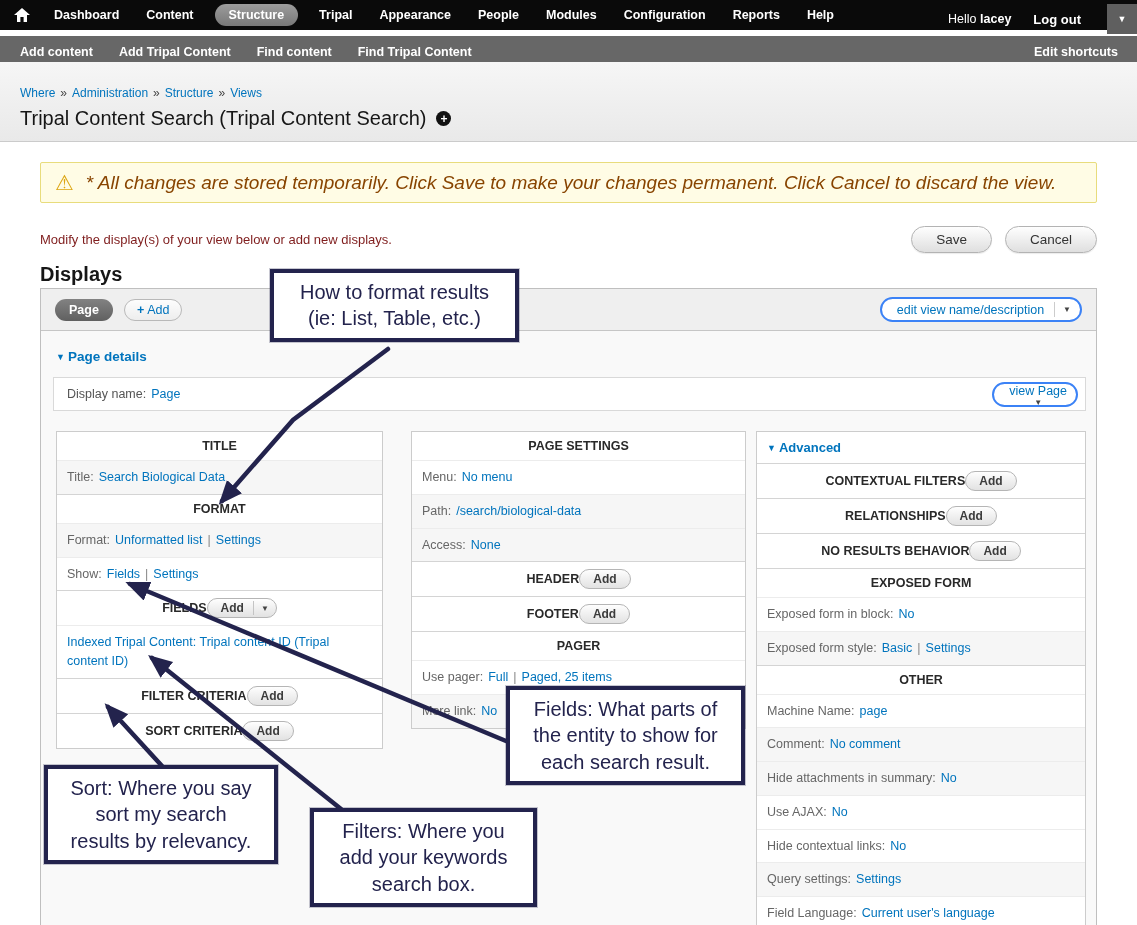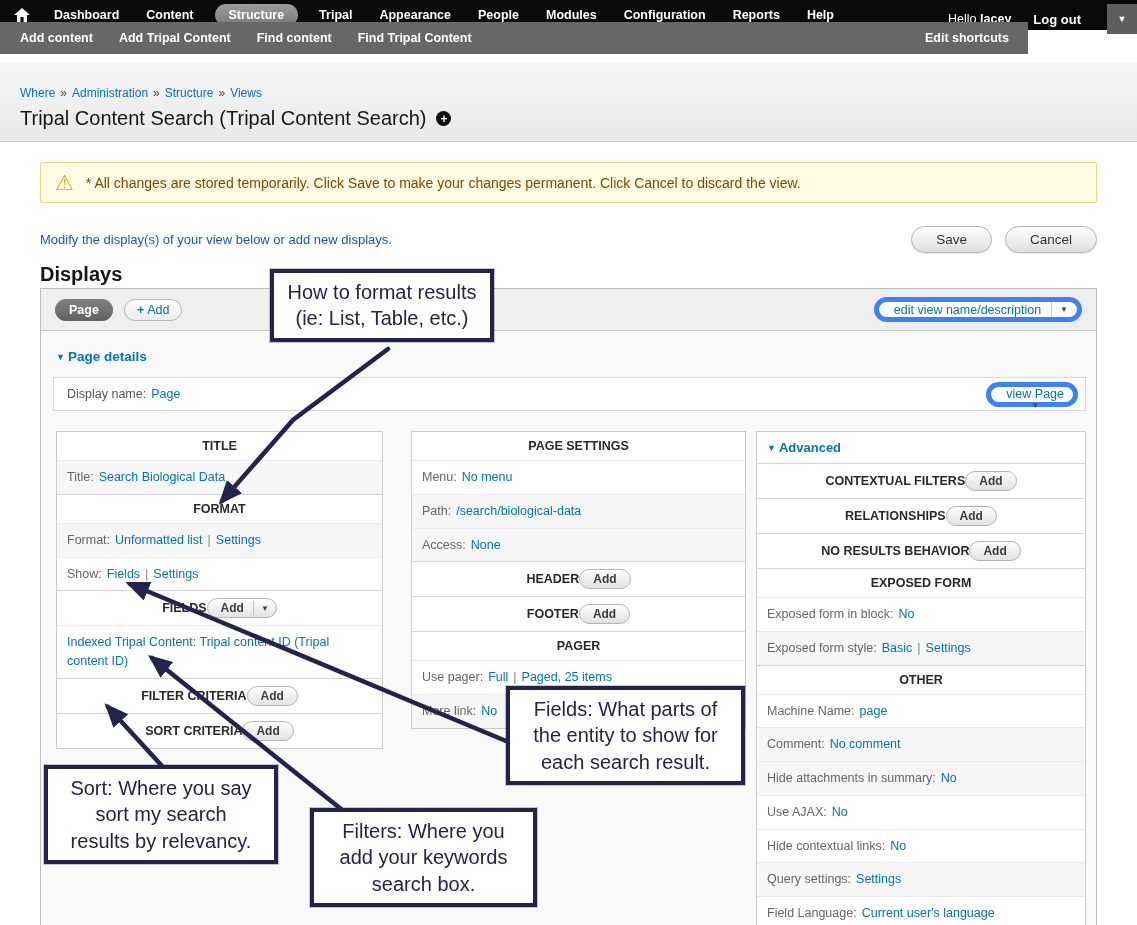--- a/index.html
+++ b/index.html
@@ -15,62 +15,62 @@
   .tb-item.active { background:linear-gradient(#9c9c9c,#787878); border-radius:20px; padding:4px 14px; margin:-4px -6px; }
   .home-icon { display:inline-flex; width:16px; height:14px; cursor:pointer; }
   .toolbar-right { position:absolute; right:0; top:0; height:38px; display:flex; align-items:center; gap:22px; padding-right:0; }
   .greeting { font-size:12.5px; color:#fff; }
   .greeting b { font-weight:bold; }
   .logout { font-size:13px; font-weight:bold; color:#fff; cursor:pointer; }
   .toolbar-toggle { width:30px; height:30px; margin-left:4px; background:#5f5f5f; display:flex; align-items:center; justify-content:center; cursor:pointer; }
   .toolbar-toggle .caret { color:#fff; font-size:9px; }
 
   
-  .shortcut-bar { position:absolute; left:0; top:22px; width:1028px; height:32px;
+  .shortcut-bar { position:absolute; left:0; top:36px; width:1137px; height:32px;
     background:#676767; display:flex; align-items:center; padding-left:20px; }
   .shortcut-bar nav { display:flex; gap:26px; }
   .sc-item { font-size:12.5px; font-weight:bold; color:#fff; cursor:pointer; white-space:nowrap; }
   .edit-shortcuts { position:absolute; right:19px; font-size:12.5px; font-weight:bold; color:#fff; cursor:pointer; }
 
   
   .page-header { position:absolute; left:0; top:62px; width:1137px; height:80px;
     background:linear-gradient(#f6f6f6,#e9e9e9); border-bottom:1px solid #cbcbcb; padding:24px 0 0 20px; }
   .breadcrumb { font-size:12px; color:#444; }
   .breadcrumb a { color:#0074bd; text-decoration:none; cursor:pointer; }
   .breadcrumb .bc-sep { color:#444; margin:0 5px; }
   .page-title { margin-top:7px; font-size:20px; font-weight:400; color:#161616; display:flex; align-items:center; gap:10px; }
   .gear-badge { display:inline-flex; width:15px; height:15px; border-radius:50%; background:#111; color:#fff;
     align-items:center; justify-content:center; font-size:12px; font-weight:bold; line-height:1; cursor:pointer; }
 
   
   .warning-box { position:absolute; left:40px; top:162px; width:1057px; height:41px;
     background:#fffce5; border:1px solid #e8dc7c; border-radius:2px; display:flex; align-items:center; padding-left:14px; gap:12px; }
   .warn-icon { font-size:21px; color:#dca511; line-height:1; }
-  .warning-text { font-size:14px; color:#840; }
+  .warning-text { font-size:19px; color:#840;font-style:italic; }
 
   
   .modify-row { position:absolute; left:40px; top:226px; width:1057px; height:27px; display:flex; align-items:center; }
-  .modify-text { font-size:13px; color:#1d4ed8; }
+  .modify-text { font-size:13px; color:#7f1d1d; }
   .btn-group { position:absolute; right:0; display:flex; gap:13px; }
   .pill-btn { height:27px; border:1px solid #b3b3b3; border-radius:15px; background:linear-gradient(#fefefe,#dfdfdf);
     font-size:13.5px; color:#333; display:flex; align-items:center; padding:0 24px; cursor:pointer;
     box-shadow:0 1px 1px rgba(0,0,0,.08); font-family:"Liberation Sans",sans-serif; }
 
   
   .displays-heading { position:absolute; left:40px; top:263px; font-size:20px; font-weight:bold; color:#161616; }
   .displays-box { position:absolute; left:40px; top:288px; width:1057px; height:660px;
     border:1px solid #bfbfbf; background:#f9f9f9; }
   .tab-bar { position:relative; height:42px; background:#efefef; border-bottom:1px solid #c6c6c6;
     display:flex; align-items:center; padding-left:14px; }
   .page-pill { background:linear-gradient(#828282,#606060); color:#fff; font-weight:bold; font-size:12.5px;
     border-radius:11px; padding:4px 14px; cursor:pointer; }
   .add-pill { margin-left:11px; background:linear-gradient(#fdfdfd,#ededed); border:1px solid #b9b9b9; border-radius:11px;
     padding:3px 12px; font-size:12.5px; color:#0074bd; cursor:pointer; display:flex; align-items:center; gap:3px; }
   .add-pill .plus { font-weight:bold; color:#0074bd; }
-  .dd-btn { position:absolute; right:14px; top:8px; height:25px; background:#fff; border:5px solid #3b82f6; border-radius:13px;
+  .dd-btn { position:absolute; right:14px; top:8px; height:25px; background:#fff; border:2px solid #3b82f6; border-radius:13px;
     display:flex; align-items:center; font-size:12.5px; color:#0074bd; cursor:pointer; padding:0 9px 0 15px; }
   .dd-btn .dd-div { width:1px; height:15px; background:#ccc; margin:0 8px 0 10px; }
   .dd-btn .dd-caret { font-size:8px; color:#444; }
 
   .details-toggle { position:absolute; left:15px; top:60px; font-size:13.5px; font-weight:bold; color:#0074bd; cursor:pointer; }
   .details-toggle .tri { font-size:9px; margin-right:3px; position:relative; top:-1px; }
 
   .name-bar { position:absolute; left:12px; top:88px; width:1033px; height:34px; background:#fff;
     border:1px solid #d9d9d9; display:flex; align-items:center; padding-left:13px; font-size:12.5px; color:#555; }
   .name-bar .vlink { margin-left:5px; }
@@ -96,21 +96,21 @@
   .add-btn { display:inline-flex; align-items:center; border:1px solid #b5b5b5; border-radius:11px;
     background:linear-gradient(#fefefe,#e2e2e2); padding:2px 13px; font-size:12px; color:#3c3c3c; cursor:pointer; height:20px; }
   .add-btn.with-caret { padding-right:7px; }
   .add-btn .ab-div { width:1px; height:14px; background:#c4c4c4; margin:0 7px 0 9px; }
   .add-btn .ab-caret { font-size:8px; color:#444; }
 
   
   .note { position:absolute; background:#fff; border:4px solid #23234d; color:#23234d;
     text-align:center; font-size:20px; line-height:1.32; padding:6px 4px; z-index:30;
     box-shadow:0 0 0 1px rgba(35,35,77,.25); }
-  .note-format  { left:270px; top:269px; width:224px; }
+  .note-format  { left:270px; top:269px; width:249px; }
   .note-fields  { left:506px; top:686px; width:239px; }
   .note-sort    { left:44px;  top:765px; width:234px; }
   .note-filters { left:310px; top:808px; width:227px; }
 
   .arrows { position:absolute; left:0; top:0; z-index:25; pointer-events:none; }
 </style>
 </head>
 <body>
 
 <div class="page">

